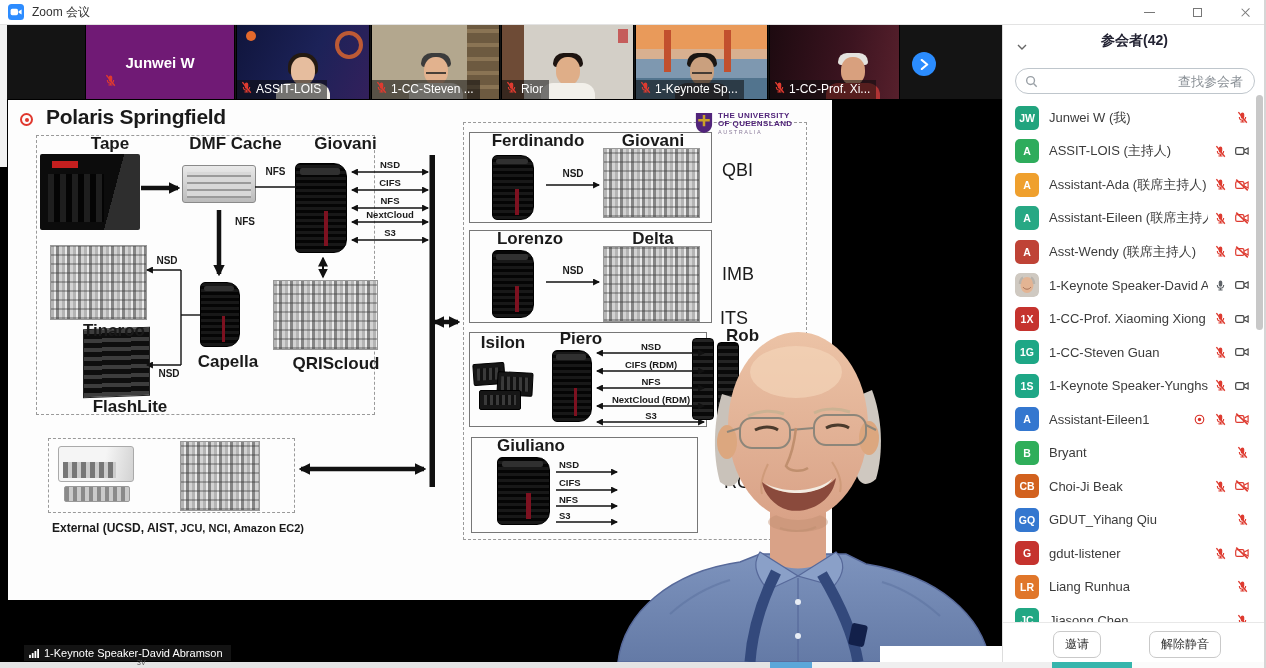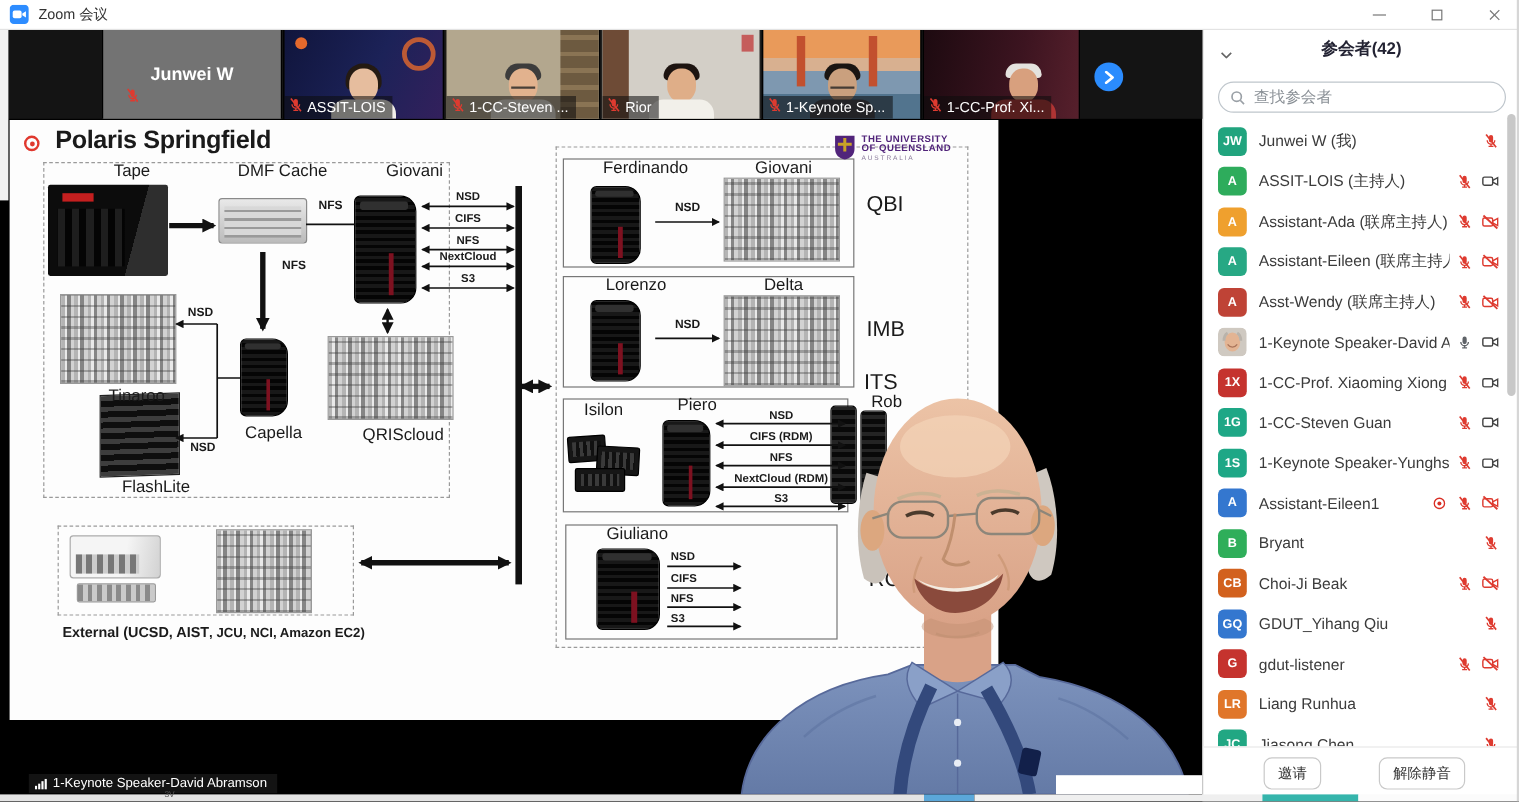--- a/index.html
+++ b/index.html
@@ -15,21 +15,21 @@
   .tb-controls{position:absolute;right:10px;top:0;height:25px;display:flex;align-items:center;gap:26px;}
   .tb-btn{width:22px;height:22px;display:flex;align-items:center;justify-content:center;cursor:default;}
   .g-min{width:11px;height:1.5px;background:#777;}
   .g-max{width:9px;height:9px;border:1.2px solid #777;}
   .g-close{position:relative;width:11px;height:11px;}
   .g-close::before,.g-close::after{content:"";position:absolute;left:5px;top:0;width:1.4px;height:11px;background:#777;}
   .g-close::before{transform:rotate(45deg);} .g-close::after{transform:rotate(-45deg);}
 
   
   .filmstrip{left:7px;top:25px;width:995px;height:74px;background:#141414;z-index:30;}
-  .tile{position:absolute;top:0;height:74px;background:#737373;overflow:hidden;border-left:1px solid #000;border-right:1px solid #000;}
+  .tile{position:absolute;top:0;height:74px;background:#701a75;overflow:hidden;border-left:1px solid #000;border-right:1px solid #000;}
   .tlabel{position:absolute;left:0;bottom:0;display:flex;align-items:center;gap:3px;
           background:rgba(12,12,12,.55);padding:1px 6px 2px 3px;color:#fff;font-size:12px;
           white-space:nowrap;max-width:97%;overflow:hidden;z-index:5;}
   .center-name{position:absolute;inset:0;display:flex;align-items:center;justify-content:center;
                color:#fff;font-weight:bold;font-size:15px;}
   .lone-mic{position:absolute;left:18px;bottom:8px;z-index:5;}
   .person{position:absolute;bottom:0;left:50%;transform:translateX(-50%);width:56px;height:46px;z-index:2;}
   .person i{position:absolute;display:block;}
   .person .hair{top:0;left:50%;transform:translateX(-50%);width:30px;height:var(--hairh,14px);
                 border-radius:14px 14px 5px 5px;background:var(--hair,#222);}
@@ -65,21 +65,21 @@
   .main{left:0;top:99px;width:1002px;height:563px;background:#000;z-index:10;overflow:hidden;}
   .left-sliver{left:0;top:25px;width:7px;height:142px;background:#f2f2f2;z-index:35;}
 
   
   .slide{left:8px;top:1px;width:824px;height:500px;background:#fdfdfd;color:#1a1a1a;z-index:1;}
   .slide .box-d{border:1.5px dashed #9a9a9a;}
   .slide .box-s{border:1.4px solid #777;}
   .rec-dot{left:12px;top:13px;width:13px;height:13px;border:2px solid #e0382e;border-radius:50%;}
   .rec-dot::after{content:"";position:absolute;left:2.5px;top:2.5px;width:4px;height:4px;border-radius:50%;background:#e0382e;}
   .s-title{left:38px;top:5px;font-size:21px;font-weight:bold;letter-spacing:-.3px;}
-  .nl{font-size:14px;font-weight:normal;text-align:center;white-space:nowrap;}
+  .nl{font-size:17px;font-weight:bold;text-align:center;white-space:nowrap;}
   .pl{font-size:10px;font-weight:bold;text-align:center;white-space:nowrap;}
   .bl{font-size:18px;text-align:left;white-space:nowrap;}
   .xl-big{font-size:12px;font-weight:bold;}
   .xl-small{font-size:11px;font-weight:bold;}
   .plabel{position:absolute;font-size:9.5px;font-weight:bold;white-space:nowrap;}
 
   
   .tape-unit{background:linear-gradient(105deg,#0c0c0c 70%,#2e2e2e 70%);border-radius:2px;}
   .tape-unit::before{content:"";position:absolute;left:12%;top:9%;width:26%;height:9%;background:#c41f1f;}
   .tape-unit::after{content:"";position:absolute;left:8%;top:26%;width:56%;height:64%;
@@ -119,21 +119,21 @@
   
   .sliver{left:0;top:662px;width:1266px;height:6px;z-index:45;display:flex;}
   .frag{position:absolute;left:137px;top:659px;font-size:7px;color:#555;z-index:46;line-height:1;}
 
   
   .sidebar{left:1002px;top:25px;width:264px;height:643px;background:#fff;border-left:1px solid #ddd;z-index:20;color:#232333;}
   .sb-head{position:absolute;left:0;top:7px;width:100%;text-align:center;font-size:14px;font-weight:bold;}
   .sb-chev{position:absolute;left:14px;top:11px;}
   .sb-search{position:absolute;left:12px;top:43px;width:240px;height:26px;border:1px solid #bfc6cc;border-radius:13px;
              display:flex;align-items:center;padding:0 9px;gap:5px;background:#fff;}
-  .sb-search input{border:none;outline:none;flex:1;font-size:13px;color:#6d28d9;font-family:Liberation Mono, monospace;background:transparent;}
+  .sb-search input{border:none;outline:none;flex:1;font-size:13px;color:#6d28d9;font-family:Liberation Sans, sans-serif;background:transparent;text-align:right;}
   .sb-search input::placeholder{color:#8a9096;}
   .plist{position:absolute;left:0;top:76px;width:256px;height:521px;overflow:hidden;}
   .prow{height:33.5px;display:flex;align-items:center;padding:0 10px 0 12px;}
   .pavatar{width:24px;height:24px;border-radius:5px;color:#fff;font-size:10.5px;font-weight:bold;
            display:flex;align-items:center;justify-content:center;flex:none;overflow:hidden;}
   .pname{margin-left:10px;font-size:13px;color:#3b3b3b;white-space:nowrap;overflow:hidden;flex:1;}
   .picons{display:flex;align-items:center;gap:8px;margin-left:6px;}
   .picons span{display:flex;}
   .sb-scroll{position:absolute;left:253px;top:70px;width:7px;height:235px;background:#c8c8c8;border-radius:4px;}
   .sb-foot{position:absolute;left:0;top:597px;width:100%;height:46px;border-top:1px solid #e8e8e8;background:#fff;}

